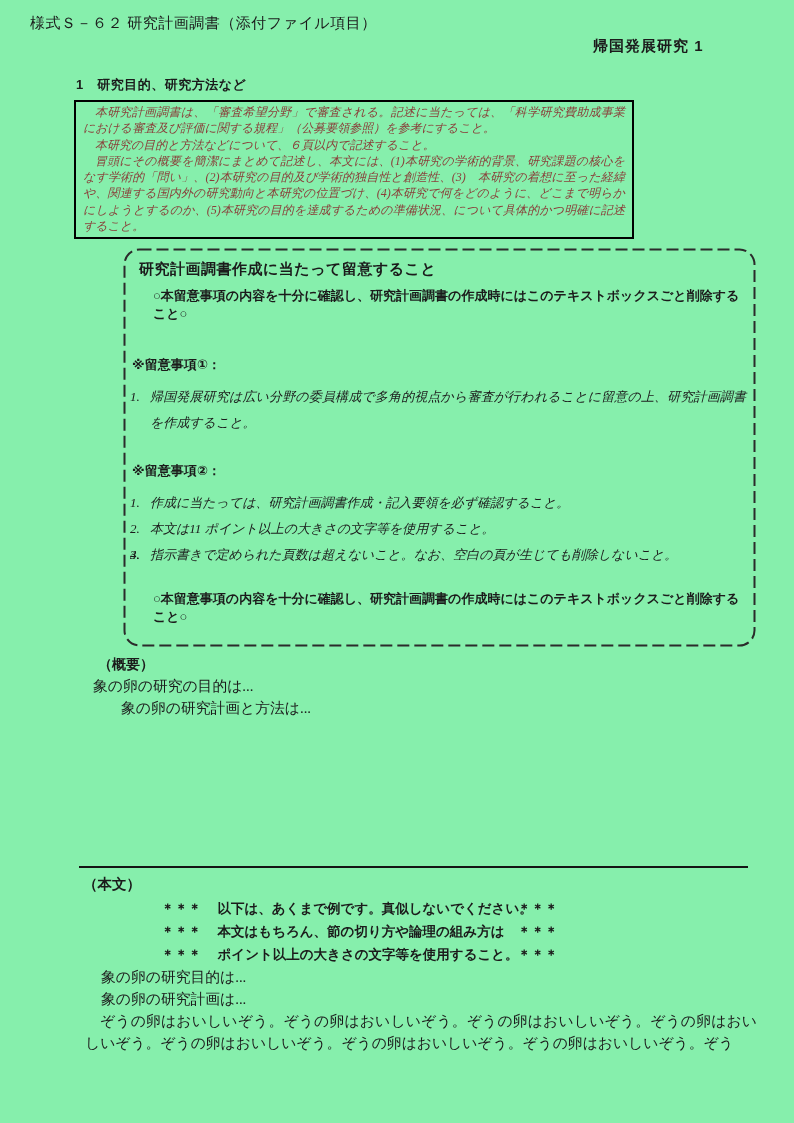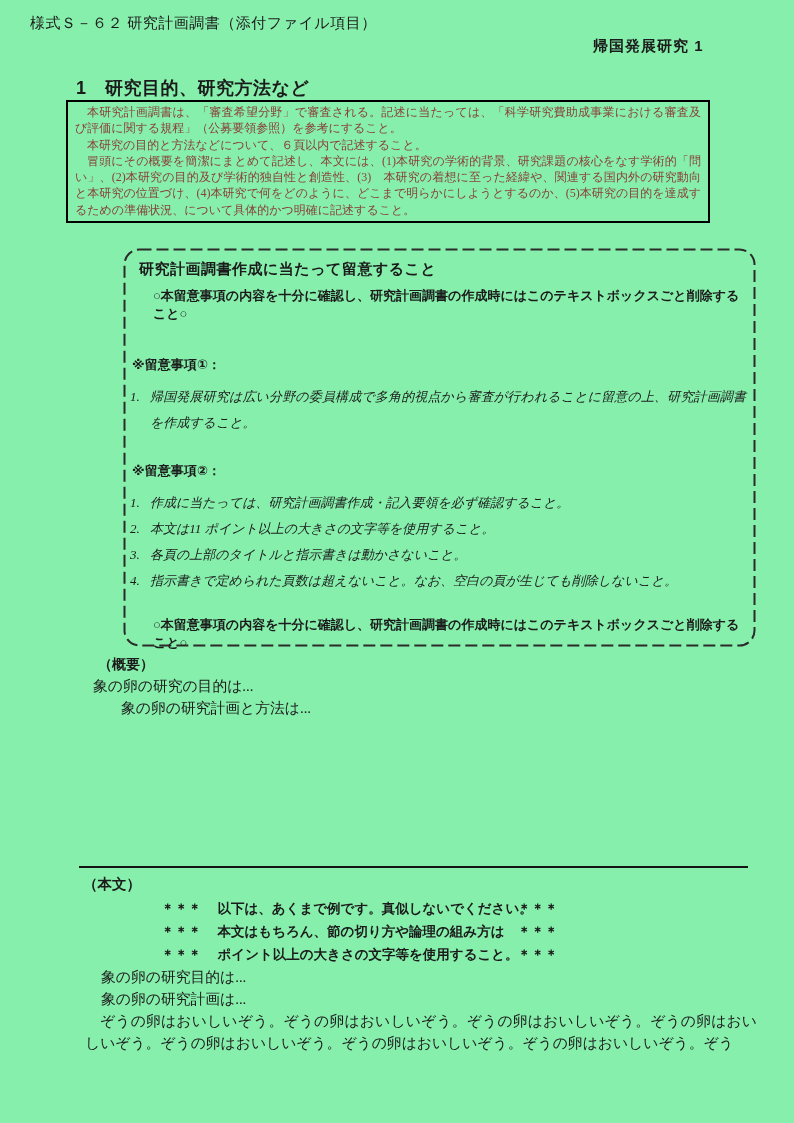--- a/index.html
+++ b/index.html
@@ -18,31 +18,32 @@
   .doc-title{
     position:absolute;left:30px;top:14px;
     font-size:15px;letter-spacing:.5px;
   }
   .header-right{
     position:absolute;left:593px;top:37px;
     font-size:15px;font-weight:700;letter-spacing:1px;
   }
   .section-heading{
     position:absolute;left:76px;top:76px;
-    font-size:18px;font-weight:700;letter-spacing:.5px;
+    font-size:13px;font-weight:700;letter-spacing:.5px;
   }
 
   .instruction-box{
-    position:absolute;left:66px;top:100px;width:644px;
+    position:absolute;left:74px;top:100px;width:560px;
     box-sizing:border-box;
     border:2px solid #000;
     padding:2px 7px 3px 7px;
     font-size:12px;line-height:16.3px;
     color:#8a3f3a;
     text-align:justify;
+    font-style:italic;
   }
   .instruction-box p{margin:0;text-indent:1em;}
 
   .comment-line{
     position:absolute;left:98px;top:226px;
     font-size:14px;color:#c4524e;white-space:nowrap;
   }
   .comment-line .code{font-family:"DejaVu Sans Mono","Liberation Mono",monospace;font-size:13px;}
 
   .notice-box{
@@ -159,21 +160,20 @@
             <span>作成に当たっては、研究計画調書作成・記入要領を必ず確認すること。</span>
           </div>
 
           <div class="notice-item">
             <span class="num">2.</span>
             <span>本文は11 ポイント以上の大きさの文字等を使用すること。</span>
           </div>
 
           <div class="notice-item">
             <span class="num">3.</span>
-            <span>各頁の上部のタイトルと指示書きは動かさないこと。</span>
           </div>
 
           <div class="notice-item">
             <span class="num">4.</span>
             <span>指示書きで定められた頁数は超えないこと。なお、空白の頁が生じても削除しないこと。</span>
           </div>
         </div>
 
       <div class="delete-notice bottom sans">○本留意事項の内容を十分に確認し、研究計画調書の作成時にはこのテキストボックスごと削除すること○</div>
     </div>

